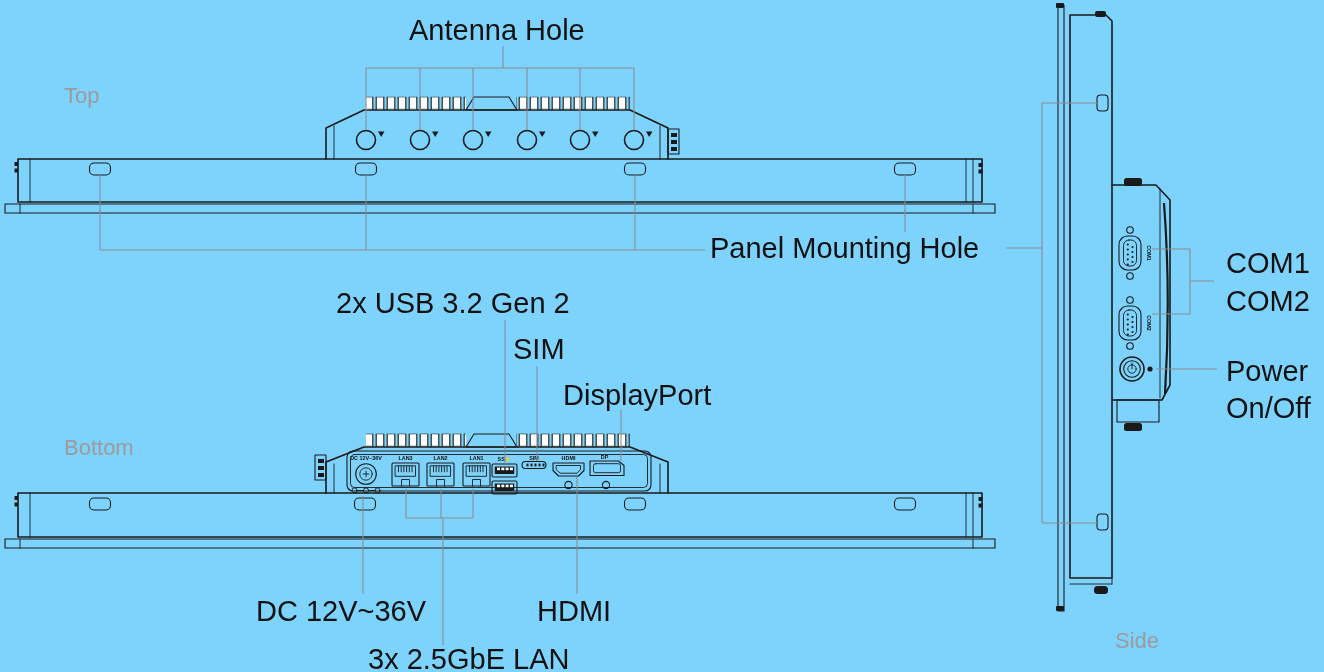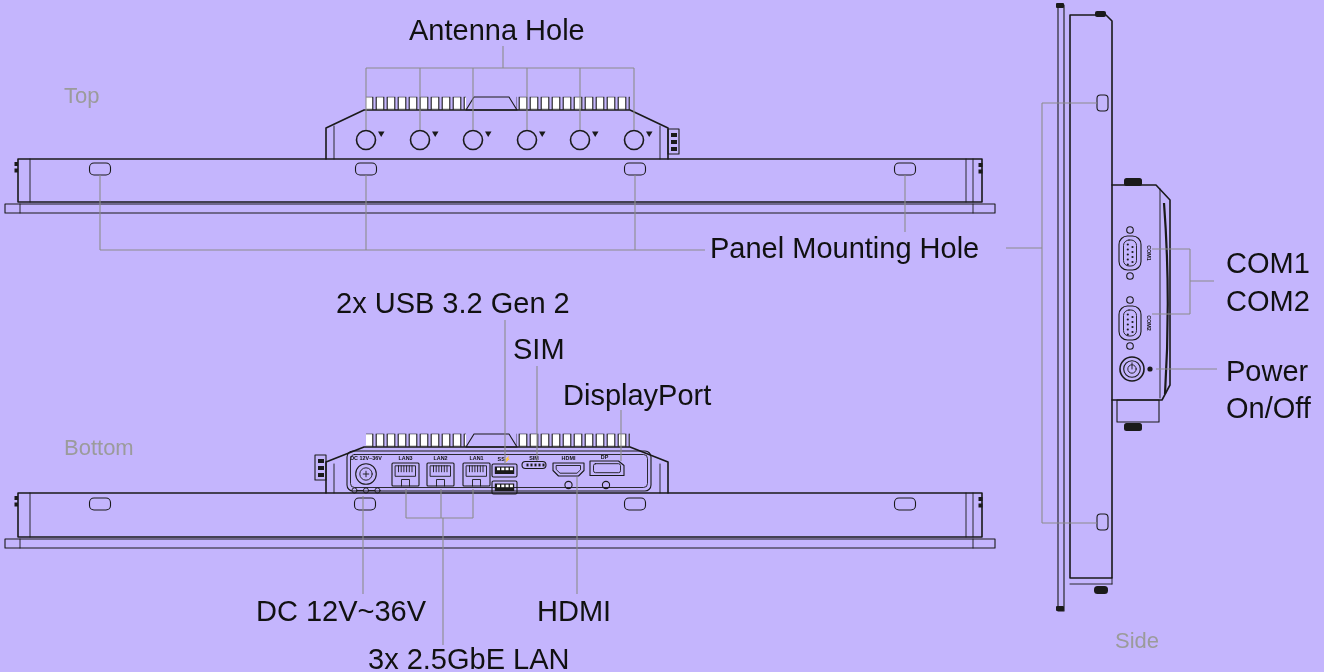--- a/index.html
+++ b/index.html
@@ -1,17 +1,17 @@
 <!DOCTYPE html>
 <html><head>
 <meta charset="utf-8">
 <title>Diagram</title>
 <style>
   html,body{margin:0;padding:0;background:#ffffff;}
-  .canvas{position:relative;width:1324px;height:672px;background:#c4b5fd;overflow:hidden;
+  .canvas{position:relative;width:1324px;height:672px;background:#7dd3fc;overflow:hidden;
           font-family:"Liberation Sans", sans-serif;}
   svg text{font-family:"Liberation Sans", sans-serif;}
   .ln{fill:none;stroke:#1a1a1a;stroke-width:1.6;stroke-linejoin:round;stroke-linecap:round;}
   .ln2{fill:none;stroke:#1a1a1a;stroke-width:1.1;stroke-linejoin:round;stroke-linecap:round;}
   .thin{fill:none;stroke:#1a1a1a;stroke-width:0.9;stroke-linejoin:round;stroke-linecap:round;}
   .blk{fill:#1a1a1a;stroke:none;}
   .leader{fill:none;stroke:#8c8c8c;stroke-width:1.1;}
   .callout{font-size:29px;fill:#111;}
   .viewlabel{font-size:22px;fill:#9b9b9b;}
   .tiny{font-size:5.4px;font-weight:bold;fill:#111;text-anchor:middle;}

